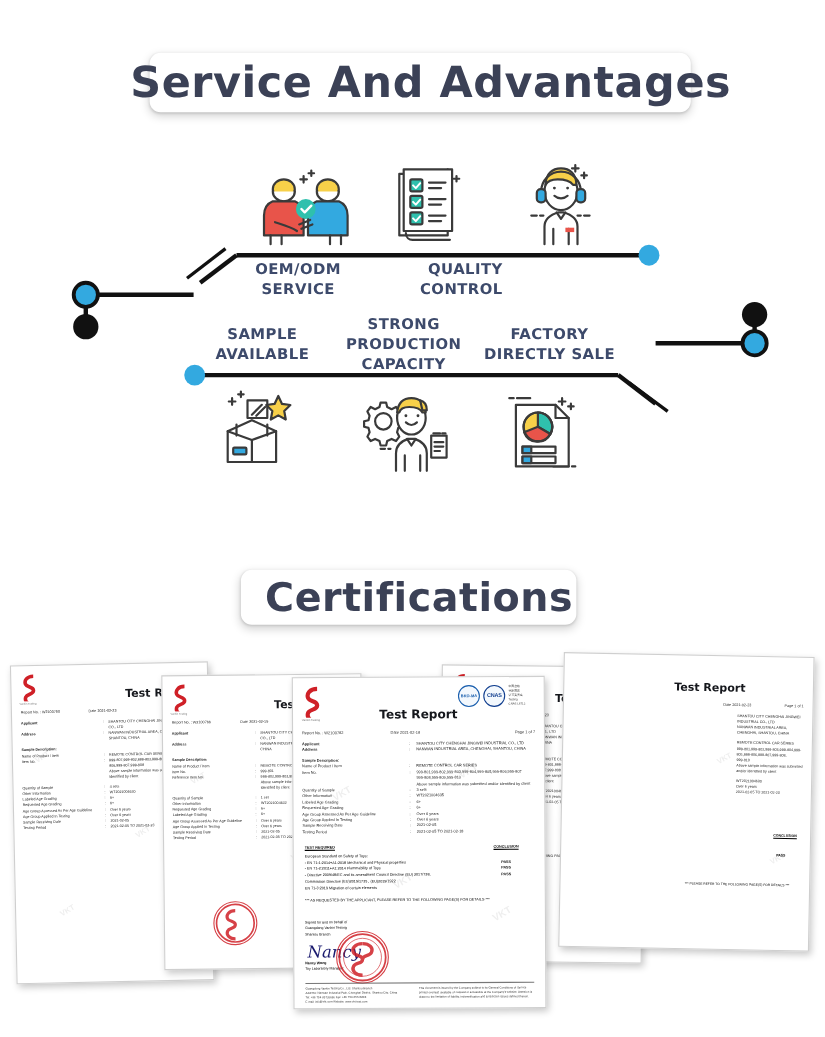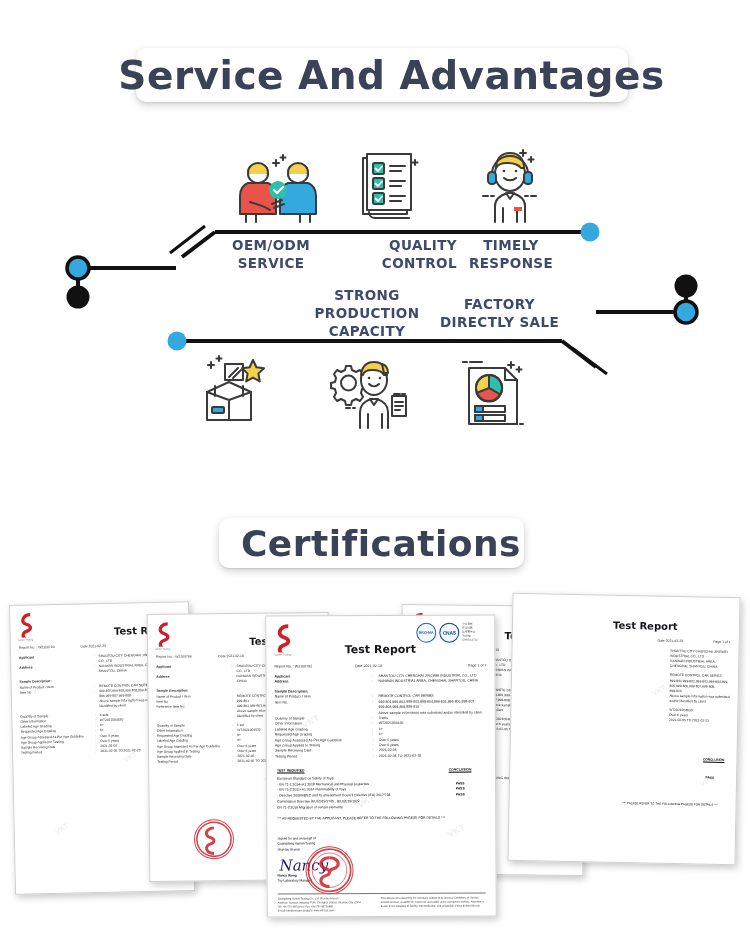--- a/index.html
+++ b/index.html
@@ -210,25 +210,25 @@
   </div>
 
   <div class="feat-label" style="left:205px; top:117px; width:132px;">
     <div>OEM/ODM</div>
     <div>SERVICE</div>
   </div>
   <div class="feat-label" style="left:327px; top:117px; width:130px;text-align:right;">
     <div>QUALITY</div>
     <div>CONTROL</div>
   </div>
-  <div class="feat-label" style="left:447px; top:117px; width:128px;">
-    <div>TIMELY</div>
-    <div>RESPONSE</div>
-  </div>
-
+
+  <div class="feat-label" style="left:176px; top:176px; width:125px;">
+    <div>SAMPLE</div>
+    <div>AVAILABLE</div>
+  </div>
   <div class="feat-label" style="left:303px; top:167px; width:128px;">
     <div>STRONG</div>
     <div>PRODUCTION</div>
     <div>CAPACITY</div>
   </div>
   <div class="feat-label" style="left:433px; top:176px; width:133px;">
     <div>FACTORY</div>
     <div>DIRECTLY SALE</div>
   </div>
 

